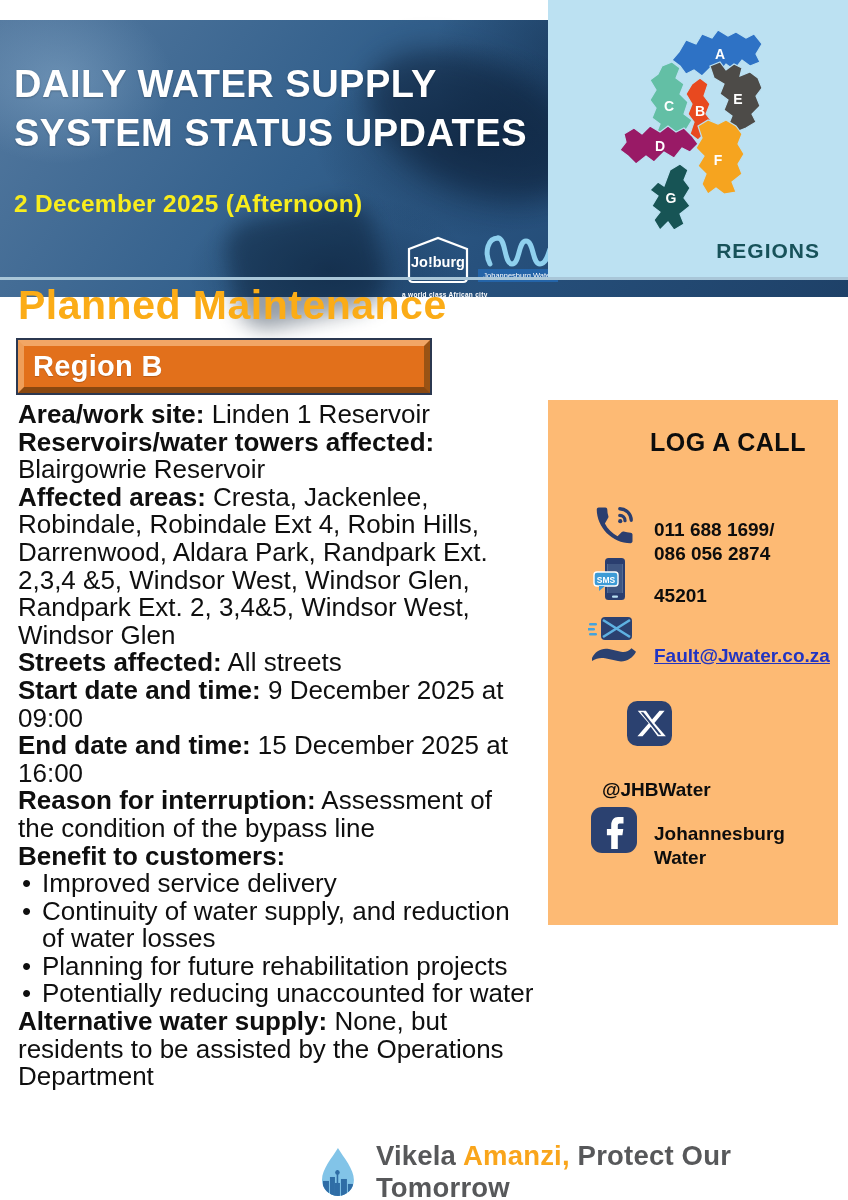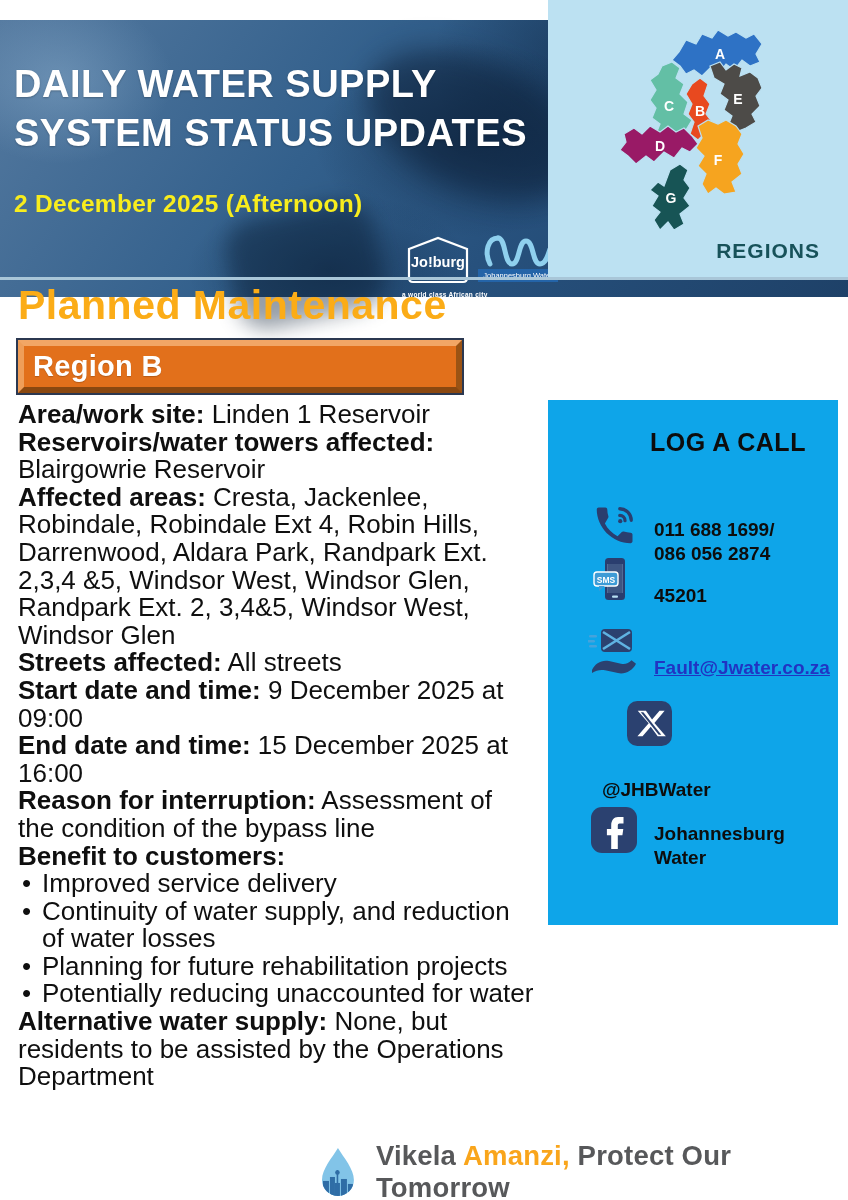--- a/index.html
+++ b/index.html
@@ -57,21 +57,21 @@
     position:absolute; right:28px; bottom:14px;
     color:#17525a; font-size:21px; font-weight:bold; letter-spacing:1px;text-align:right;
   }
 
   
   .pm-title {
     position:absolute; left:18px; top:282px;
     color:#fbac17; font-size:41px; font-weight:bold; letter-spacing:.5px;
   }
   .region-banner {
-    position:absolute; left:18px; top:340px; width:444px; height:53px;
+    position:absolute; left:18px; top:340px; width:412px; height:53px;
     background:#e2701b;
     border:6px solid;
     border-color:#f2a665 #9a5314 #8a4810 #ef9e59;
     outline:2px solid #2b3850;
     display:flex; align-items:center;
   }
   .region-banner span {
     color:#ffffff; font-size:29px; font-weight:bold; padding-left:9px; letter-spacing:.3px;
     text-shadow:0 1px 1px rgba(0,0,0,.2);
   }
@@ -82,35 +82,35 @@
     color:#0f0f0f; font-size:26px; line-height:27.6px;
   }
   .content .para b { font-weight:bold; }
   .content ul { list-style:none; }
   .content li { position:relative; padding-left:24px; }
   .content li::before { content:"\2022"; position:absolute; left:4px; }
 
   
   .sidebar {
     position:absolute; left:548px; top:400px; width:290px; height:525px;
-    background:#0ea5e9;
+    background:#fdba74;
   }
   .lac-title {
     position:absolute; left:102px; top:28px;
     color:#0d0d0d; font-size:25px; font-weight:bold; letter-spacing:.5px;
   }
   .contact-row { position:absolute; left:40px; display:flex; align-items:center; }
   .contact-row .icon-box { width:52px; display:flex; justify-content:center; flex:none; }
   .contact-text {
     margin-left:14px; color:#0d0d0d; font-size:19px; font-weight:bold; line-height:24px;margin-top:32px;
   }
   .contact-link { color:#2134c2; text-decoration:underline; }
   .row-phone { top:86px; }
   .row-sms   { top:152px; }
-  .row-email { top:224px;justify-content:flex-end; }
+  .row-email { top:212px;justify-content:flex-end; }
   .row-x     { top:301px;flex-direction:column; }
   .row-fb    { top:390px; }
 
   
   .footer {
     position:absolute; left:318px; top:1140px;
     display:flex; align-items:center;
   }
   .footer-text { margin-left:18px; font-size:27.5px; font-weight:bold; color:#57585a; letter-spacing:.2px; }
   .footer-text .accent { color:#f9a51b; }

